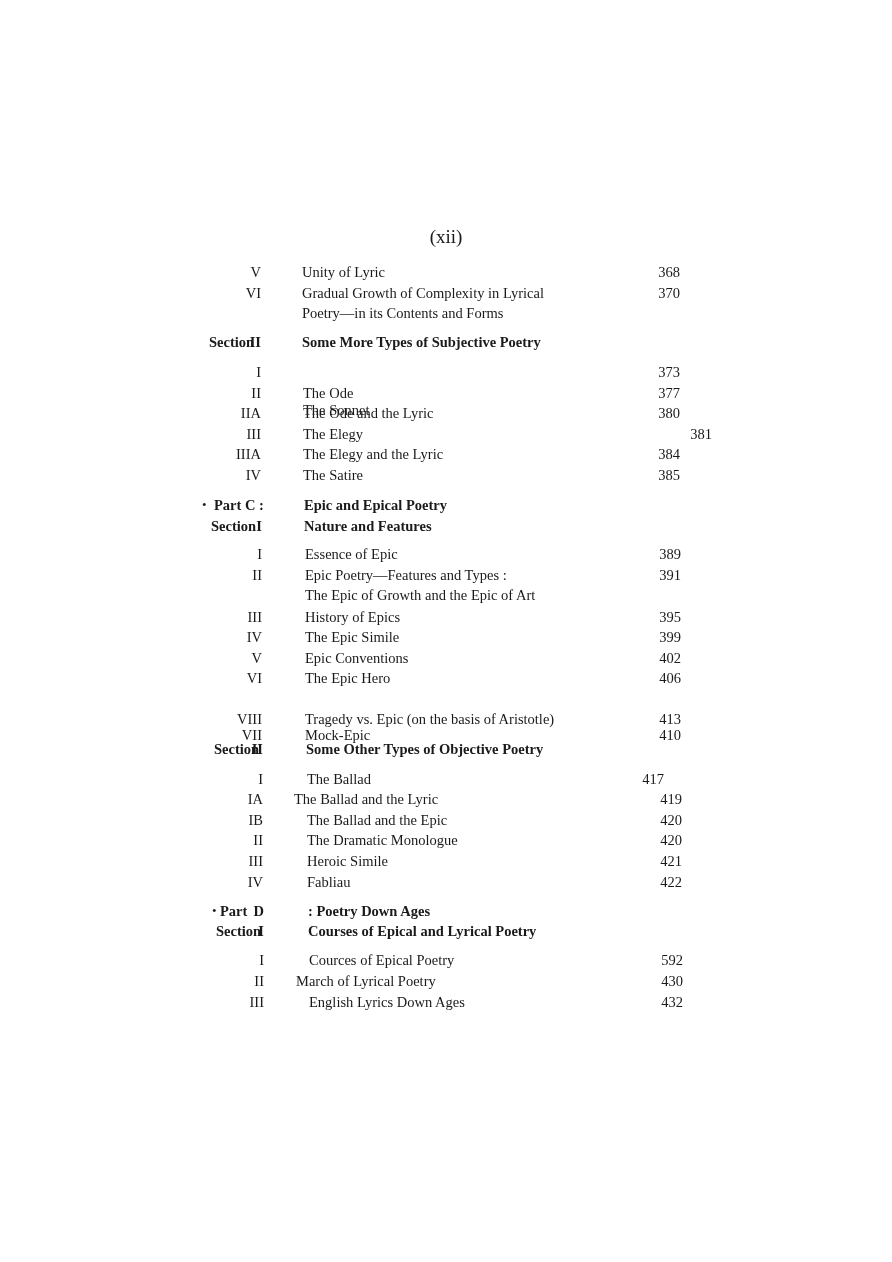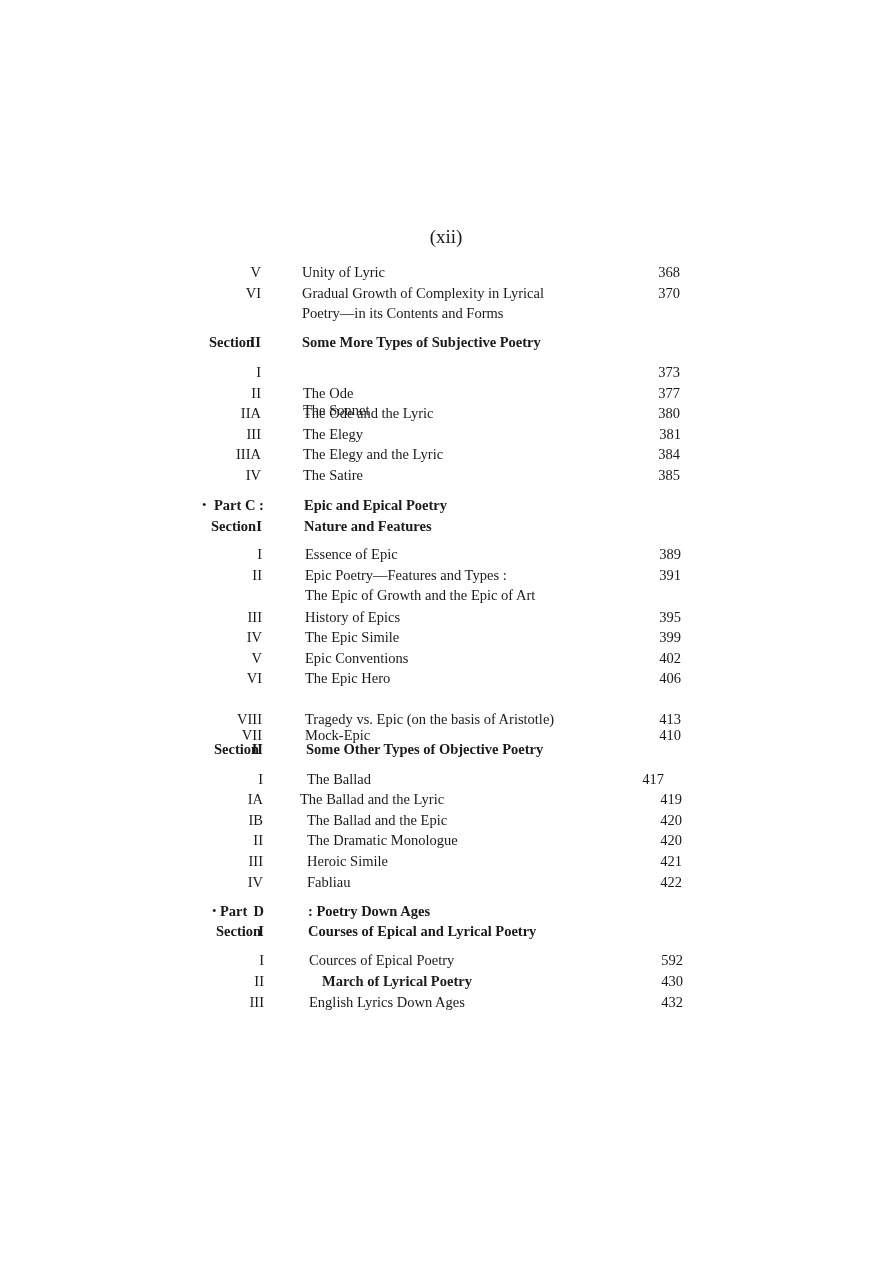--- a/index.html
+++ b/index.html
@@ -50,21 +50,21 @@
       <span class="pg" style="left: 640px;">377</span>
     </div>
     <div class="row" style="top: 404px; left: 0px; width: 892px; height: 20px;">
       <span class="num" style="left: 213px;">IIA</span>
       <span class="title" style="left: 303px;">The Ode and the Lyric</span>
       <span class="pg" style="left: 640px;">380</span>
     </div>
     <div class="row" style="top: 425px; left: 0px; width: 892px; height: 20px;">
       <span class="num" style="left: 213px;">III</span>
       <span class="title" style="left: 303px;">The Elegy</span>
-      <span class="pg" style="left: 641px;">381</span>
+      <span class="pg" style="left: 672px;">381</span>
     </div>
     <div class="row" style="top: 445px; left: 0px; width: 892px; height: 20px;">
       <span class="num" style="left: 213px;">IIIA</span>
       <span class="title" style="left: 303px;">The Elegy and the Lyric</span>
       <span class="pg" style="left: 640px;">384</span>
     </div>
     <div class="row" style="top: 466px; left: 0px; width: 892px; height: 20px;">
       <span class="num" style="left: 213px;">IV</span>
       <span class="title" style="left: 303px;">The Satire</span>
       <span class="pg" style="left: 640px;">385</span>
@@ -127,21 +127,21 @@
       <span class="num bold" style="left: 215px;">II</span>
       <span class="title bold" style="left: 306px;">Some Other Types of Objective Poetry</span>
     </div>
     <div class="row" style="top: 770px; left: 0px; width: 892px; height: 20px;">
       <span class="num" style="left: 215px;">I</span>
       <span class="title" style="left: 307px;">The Ballad</span>
       <span class="pg" style="left: 624px;">417</span>
     </div>
     <div class="row" style="top: 790px; left: 0px; width: 892px; height: 20px;">
       <span class="num" style="left: 215px;">IA</span>
-      <span class="title" style="left: 300px;">The Ballad and the Lyric</span>
+      <span class="title" style="left: 294px;">The Ballad and the Lyric</span>
       <span class="pg" style="left: 642px;">419</span>
     </div>
     <div class="row" style="top: 811px; left: 0px; width: 892px; height: 20px;">
       <span class="num" style="left: 215px;">IB</span>
       <span class="title" style="left: 307px;">The Ballad and the Epic</span>
       <span class="pg" style="left: 642px;">420</span>
     </div>
     <div class="row" style="top: 831px; left: 0px; width: 892px; height: 20px;">
       <span class="num" style="left: 215px;">II</span>
       <span class="title" style="left: 307px;">The Dramatic Monologue</span>
@@ -168,21 +168,21 @@
       <span class="num bold" style="left: 216px;">I</span>
       <span class="title bold" style="left: 308px;">Courses of Epical and Lyrical Poetry</span>
     </div>
     <div class="row" style="top: 951px; left: 0px; width: 892px; height: 20px;">
       <span class="num" style="left: 216px;">I</span>
       <span class="title" style="left: 309px;">Cources of Epical Poetry</span>
       <span class="pg" style="left: 643px;">592</span>
     </div>
     <div class="row" style="top: 972px; left: 0px; width: 892px; height: 20px;">
       <span class="num" style="left: 216px;">II</span>
-      <span class="title" style="left: 322px; font-weight: bold;">March of Lyrical Poetry</span>
+      <span class="title" style="left: 296px;">March of Lyrical Poetry</span>
       <span class="pg" style="left: 643px;">430</span>
     </div>
     <div class="row" style="top: 993px; left: 0px; width: 892px; height: 20px;">
       <span class="num" style="left: 216px;">III</span>
       <span class="title" style="left: 309px;">English Lyrics Down Ages</span>
       <span class="pg" style="left: 643px;">432</span>
     </div>
   </div>
 
 </body></html>

